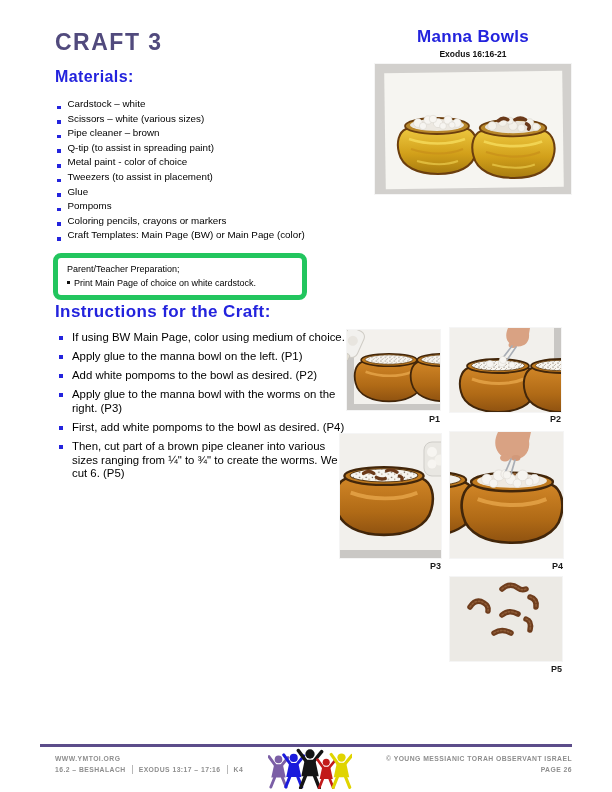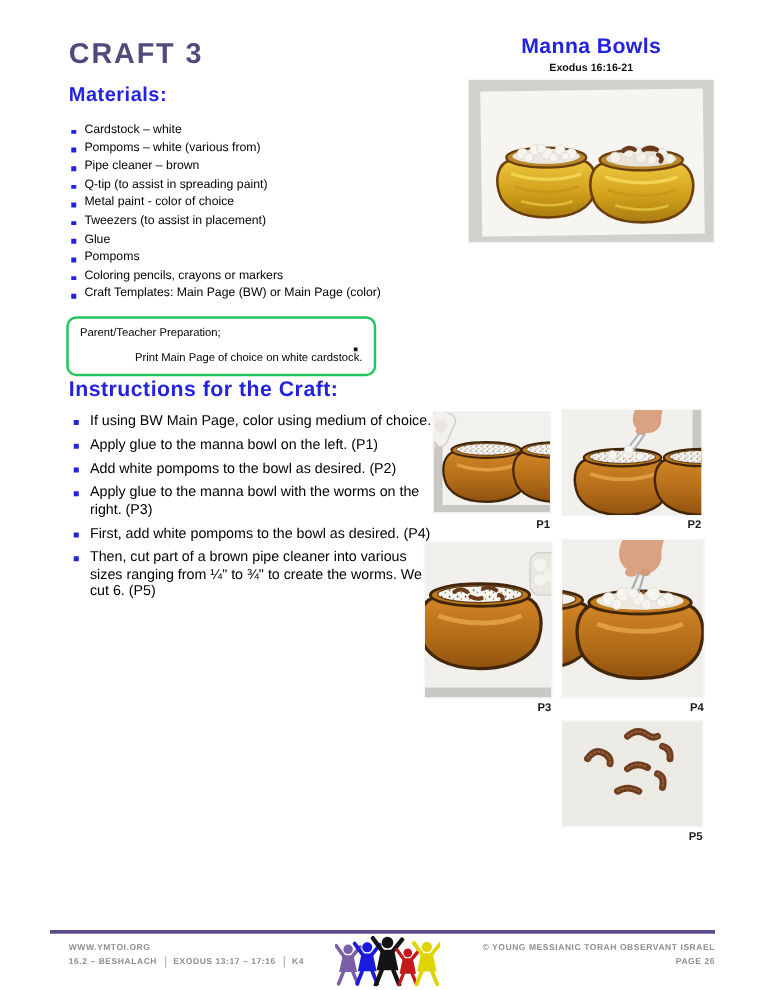--- a/index.html
+++ b/index.html
@@ -14,33 +14,33 @@
   .scripture-ref{font-size:8.5px;color:#111;margin-top:2px;font-weight:bold;}
 
   
   .sec-heading{position:absolute;font-weight:bold;color:#2323dd;letter-spacing:.4px;}
   #materials-heading{left:55px;top:68px;font-size:16px;}
   #instructions-heading{left:55px;top:302px;font-size:17px;}
 
   
   ul.plain{list-style:none;margin:0;padding:0;}
   #materials-list{position:absolute;left:57px;top:99px;width:310px;}
-  #materials-list li{display:flex;align-items:center;margin-bottom:4.4px;
+  #materials-list li{display:flex;align-items:flex-end;margin-bottom:4.4px;
                      font-size:9.8px;line-height:10.2px;color:#000;}
   #instructions-list{position:absolute;left:57px;top:331px;width:288px;}
   #instructions-list li{display:flex;align-items:flex-start;margin-bottom:5.5px;
                         font-size:11.4px;line-height:13.6px;color:#000;}
   .sq-bullet{flex:0 0 auto;width:3.5px;height:3.5px;background:#2323dd;margin:3px 7px 0 0;}
   #instructions-list .sq-bullet{width:4px;height:4px;margin:4.8px 9px 0 2px;}
 
   
-  #prep-box{position:absolute;left:53px;top:253px;width:226px;border:2px solid #22c55e;
+  #prep-box{position:absolute;left:53px;top:253px;width:226px;border:5px solid #22c55e;
             border-radius:8px;padding:6px 9px 7px 9px;font-size:9px;color:#000;background:#fff;}
   #prep-box .prep-title{margin-bottom:3.5px;}
-  #prep-box li{display:flex;align-items:flex-end;line-height:10.5px;flex-direction:column;}
+  #prep-box li{display:flex;align-items:flex-start;line-height:10.5px;}
   .sq-bullet-dark{flex:0 0 auto;width:3px;height:3px;background:#111;margin:3.5px 4px 0 0;}
 
   
   .photo{position:absolute;box-shadow:0 0 0 1px rgba(0,0,0,0.04);}
   .photo svg{display:block;}
   .photo-label{position:absolute;font-size:9px;font-weight:bold;color:#1a1a1a;text-align:right;}
 
   
   #footer-line{position:absolute;left:40px;top:744px;width:532px;height:3px;background:#5c4d8a;}
   .footer-text{position:absolute;font-size:6.8px;font-weight:bold;letter-spacing:.45px;
@@ -120,21 +120,21 @@
   </div>
 
   <div id="materials-heading" class="sec-heading">Materials:</div>
   <ul id="materials-list" class="plain">
       <li>
         <span class="sq-bullet"></span>
         <span>Cardstock – white</span>
       </li>
       <li>
         <span class="sq-bullet"></span>
-        <span>Pompoms – white (various from)</span>
+        <span>Scissors – white (various sizes)</span>
       </li>
       <li>
         <span class="sq-bullet"></span>
         <span>Pipe cleaner – brown</span>
       </li>
       <li>
         <span class="sq-bullet"></span>
         <span>Q-tip (to assist in spreading paint)</span>
       </li>
       <li>

